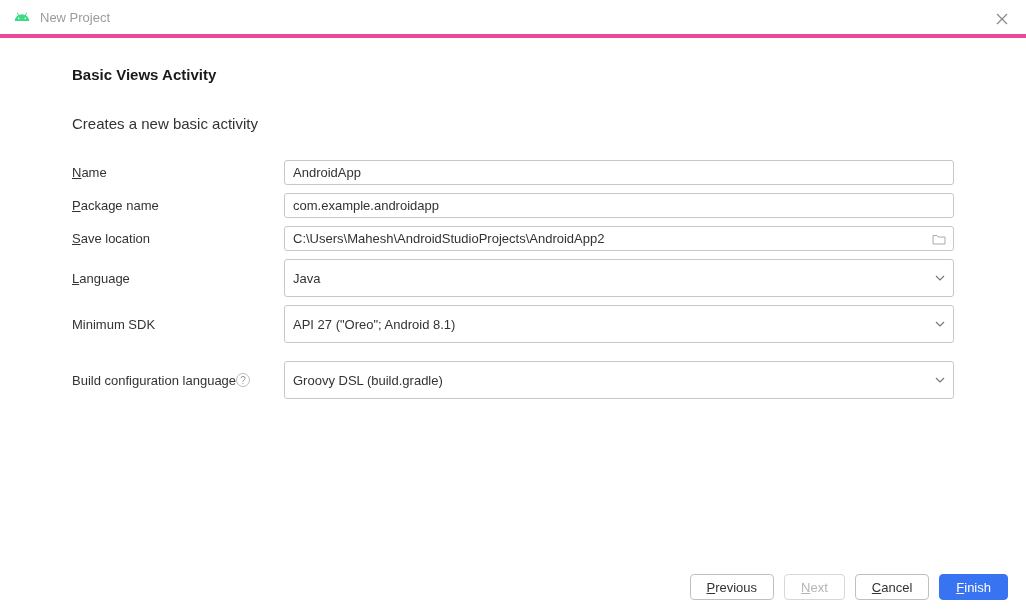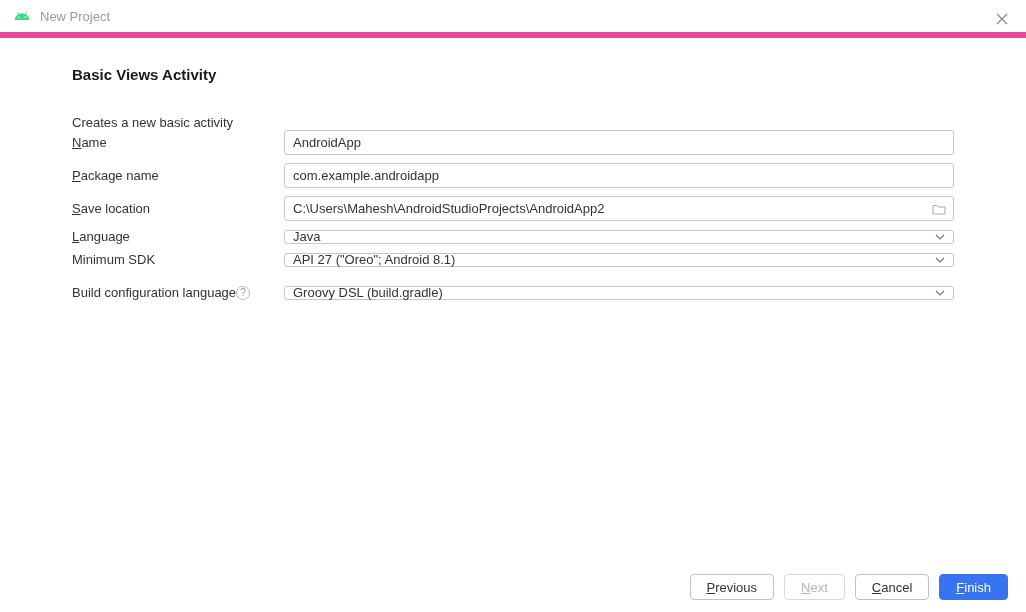--- a/index.html
+++ b/index.html
@@ -8,21 +8,21 @@
       font-size: 13px;
       color: #333;
       background: #fff;
       width: 1026px;
       height: 612px;
       overflow: hidden;
       position: relative;
     }
     .titlebar {
       height: 38px;
-      border-bottom: 6px solid #ec4899;
+      border-bottom: 4px solid #ec4899;
       display: flex;
       align-items: center;
       padding: 0 14px;
       position: relative;
     }
     .android-logo {
       width: 16px;
       height: 16px;
       margin-right: 10px;
     }
@@ -46,22 +46,23 @@
     .content {
       padding: 28px 72px 0 72px;
     }
     .page-heading {
       font-size: 15px;
       font-weight: 600;
       color: #1a1a1a;
       margin-bottom: 32px;
     }
     .page-subtitle {
-      font-size: 13px;
-      color: #333;
+      font-size: 15px;
+      color: #333;
+      margin-bottom: 28px;
     }
     .form-row {
       display: flex;
       align-items: center;
       margin-bottom: 8px;
     }
     .form-label {
       width: 212px;
       font-size: 13px;
       color: #333;
@@ -85,21 +86,21 @@
     .folder-icon {
       position: absolute;
       right: 8px;
       top: 50%;
       transform: translateY(-50%);
       color: #999;
       pointer-events: none;
     }
     .form-select {
       flex: 1;
-      height: 14px;
+      height: 38px;
       border: 1px solid #c7c7c7;
       border-radius: 3px;
       padding: 0 28px 0 8px;
       font-size: 13px;
       color: #333;
       background: #fff;
       position: relative;
       display: flex;
       align-items: center;
       cursor: pointer;

